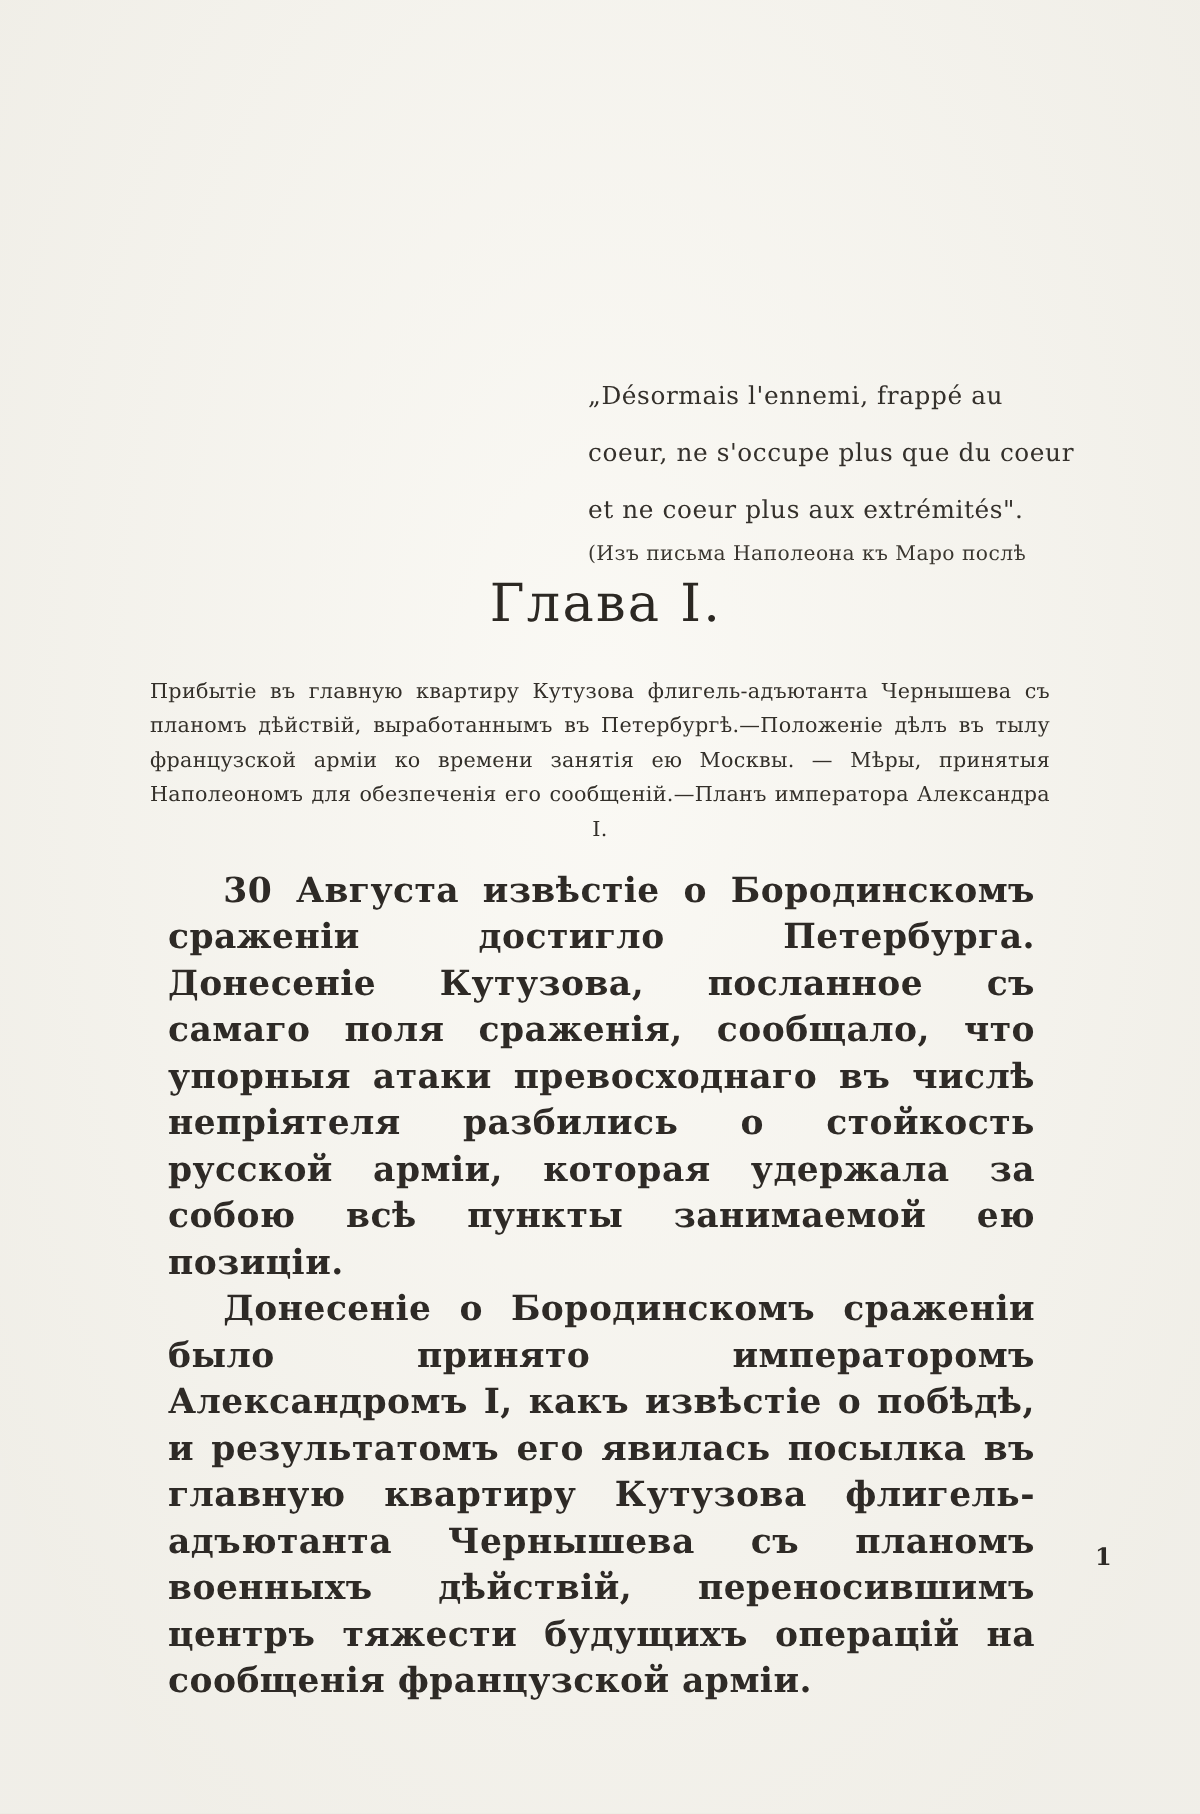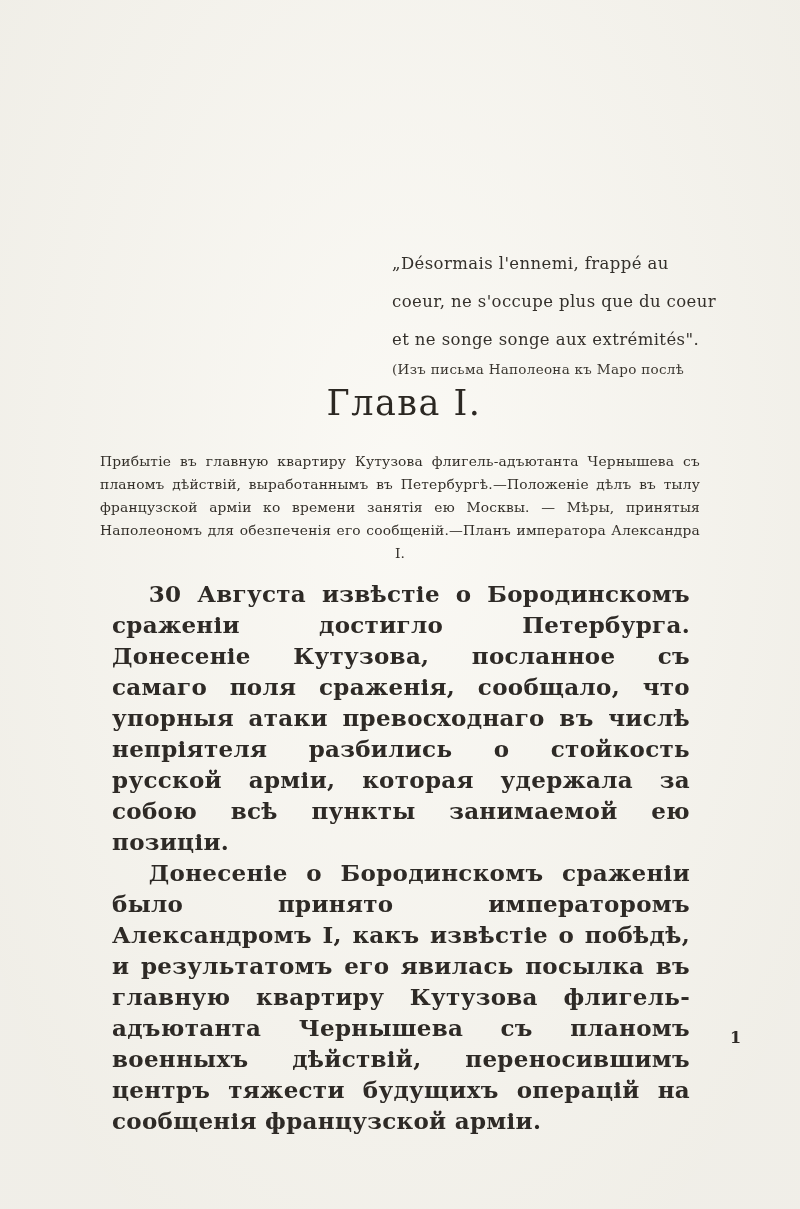--- a/index.html
+++ b/index.html
@@ -94,21 +94,21 @@
 </style>
 </head>
 <body>
 
 <div class="page">
 
   <div class="epigraph">
     <div class="quote">
       <div class="quote-line">„Désormais l'ennemi, frappé au</div>
       <div class="quote-line">coeur, ne s'occupe plus que du coeur</div>
-      <div class="quote-line">et ne songe songe aux extrémités".</div>
+      <div class="quote-line">et ne coeur plus aux extrémités".</div>
     </div>
     <div class="attribution">
       <div class="attribution-line">(Изъ письма Наполеона къ Маро послѣ</div>
     </div>
   </div>
 
   <h1 class="chapter-title">Глава I.</h1>
 
   <p class="summary">Прибытіе въ главную квартиру Кутузова флигель-адъютанта Чернышева съ планомъ дѣйствій, выработаннымъ въ Петербургѣ.—Положеніе дѣлъ въ тылу французской арміи ко времени занятія ею Москвы. — Мѣры, принятыя Наполеономъ для обезпеченія его сообщеній.—Планъ императора Александра I.</p>
 

